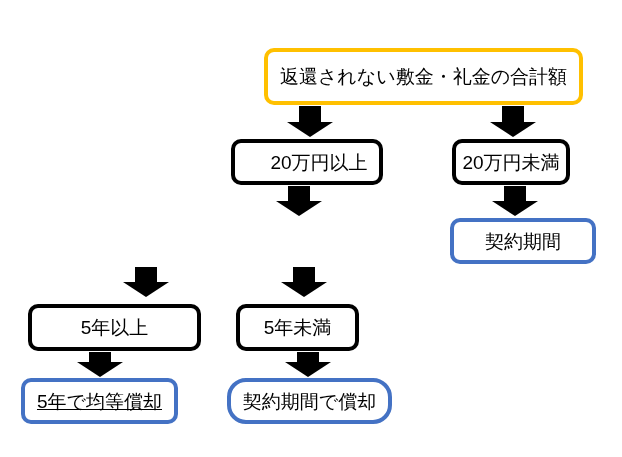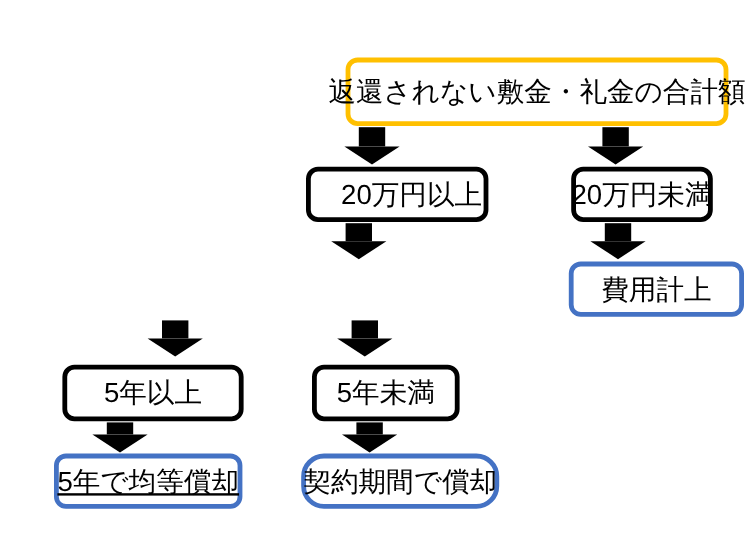--- a/index.html
+++ b/index.html
@@ -16,38 +16,37 @@
     overflow: hidden;
   }
   .node {
     position: absolute;
     box-sizing: border-box;
     display: flex;
     align-items: center;
     justify-content: center;
     background: #ffffff;
     border-radius: 10px;
-    font-size: 23px;
+    font-size: 19px;
     line-height: 1;
     color: #000000;
     white-space: nowrap;
     text-align: center;
-    margin-left: 24px;
   }
   .node.yellow { border: 4px solid var(--yellow, #FFC000); }
   .node.black  { border: 4px solid var(--black, #000000); }
   .node.blue   { border: 4px solid var(--blue, #4472C4); }
 
   
   .n-root            { left: 264px; top: 48px;  width: 319px; height: 57px; }
   .n-over200k        { left: 231px; top: 139px; width: 152px; height: 46px; padding-left: 24px; }
   .n-under200k       { left: 452px; top: 139px; width: 118px; height: 46px; }
   .n-contract        { left: 137px; top: 217px; width: 236px; height: 48px; }
   .n-expense         { left: 450px; top: 218px; width: 146px; height: 46px; }
-  .n-over5y          { left: 28px;  top: 304px; width: 151px; height: 47px; }
+  .n-over5y          { left: 28px;  top: 304px; width: 173px; height: 47px; }
   .n-under5y         { left: 236px; top: 304px; width: 123px; height: 47px; }
   .n-amort5y         { left: 21px;  top: 378px; width: 157px; height: 46px; text-decoration: underline; }
   .n-amortcontract   { left: 227px; top: 378px; width: 165px; height: 46px; border-radius: 19px; }
 
   
   .arrow { position: absolute; width: 46px; }
   .arrow .stem {
     width: 22px;
     margin: 0 auto;
     background: var(--arrow, #000000);
@@ -95,21 +94,21 @@
   <div class="arrow mid a3">
     <div class="stem"></div>
       <div class="head"></div>
   </div>
   <div class="arrow mid a4">
     <div class="stem"></div>
       <div class="head"></div>
   </div>
 
 
-  <div class="node blue n-expense">費用計上</div>
+  <div class="node blue n-expense">契約期間</div>
 
   <div class="arrow mid a5">
     <div class="stem"></div>
       <div class="head"></div>
   </div>
   <div class="arrow mid a6">
     <div class="stem"></div>
       <div class="head"></div>
   </div>
 

